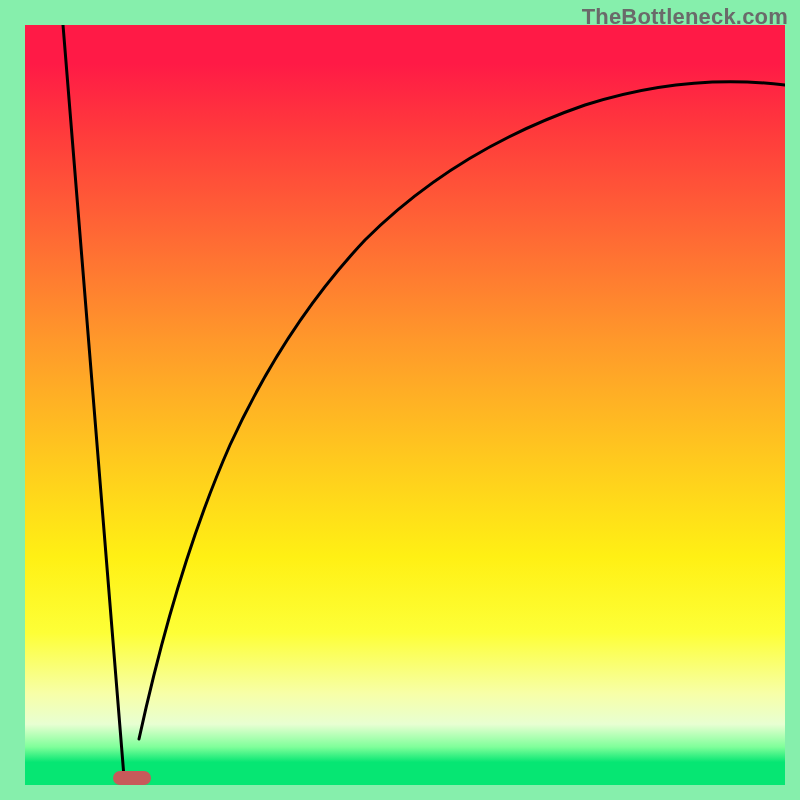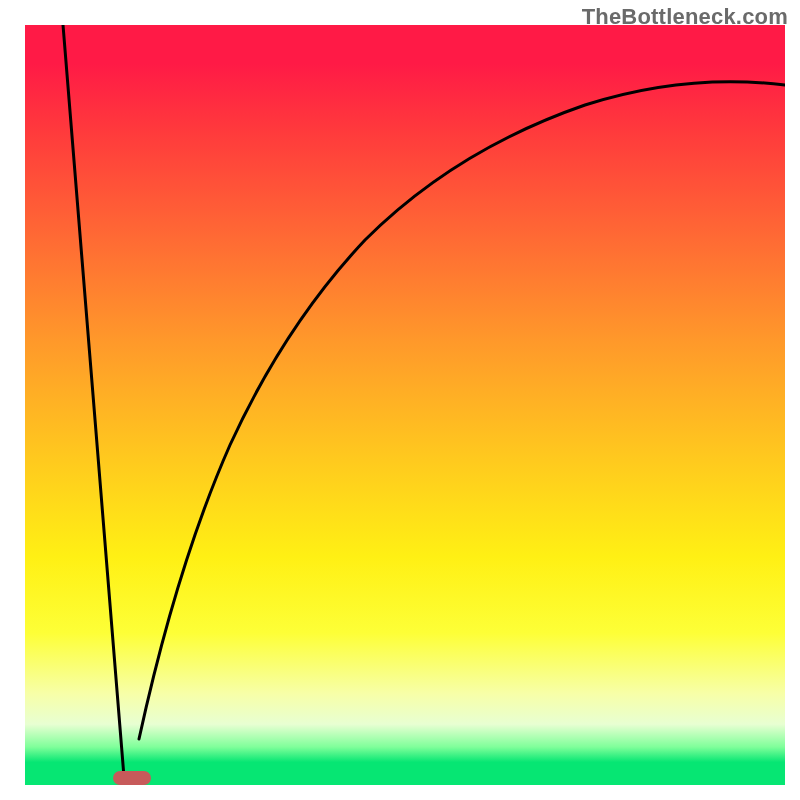--- a/index.html
+++ b/index.html
@@ -8,21 +8,21 @@
     width: 800px;
     height: 800px;
     overflow: hidden;
     background: #000;
     font-family: Arial, Helvetica, sans-serif;
   }
   .frame {
     position: relative;
     width: 800px;
     height: 800px;
-    background: #ffffff;
+    background: #86efac;
   }
   .plot-area {
     position: absolute;
     left: 25px;
     top: 25px;
     width: 760px;
     height: 760px;
     background: linear-gradient(to bottom,
       #ff1a46 0%,
       #ff1a46 5%,

